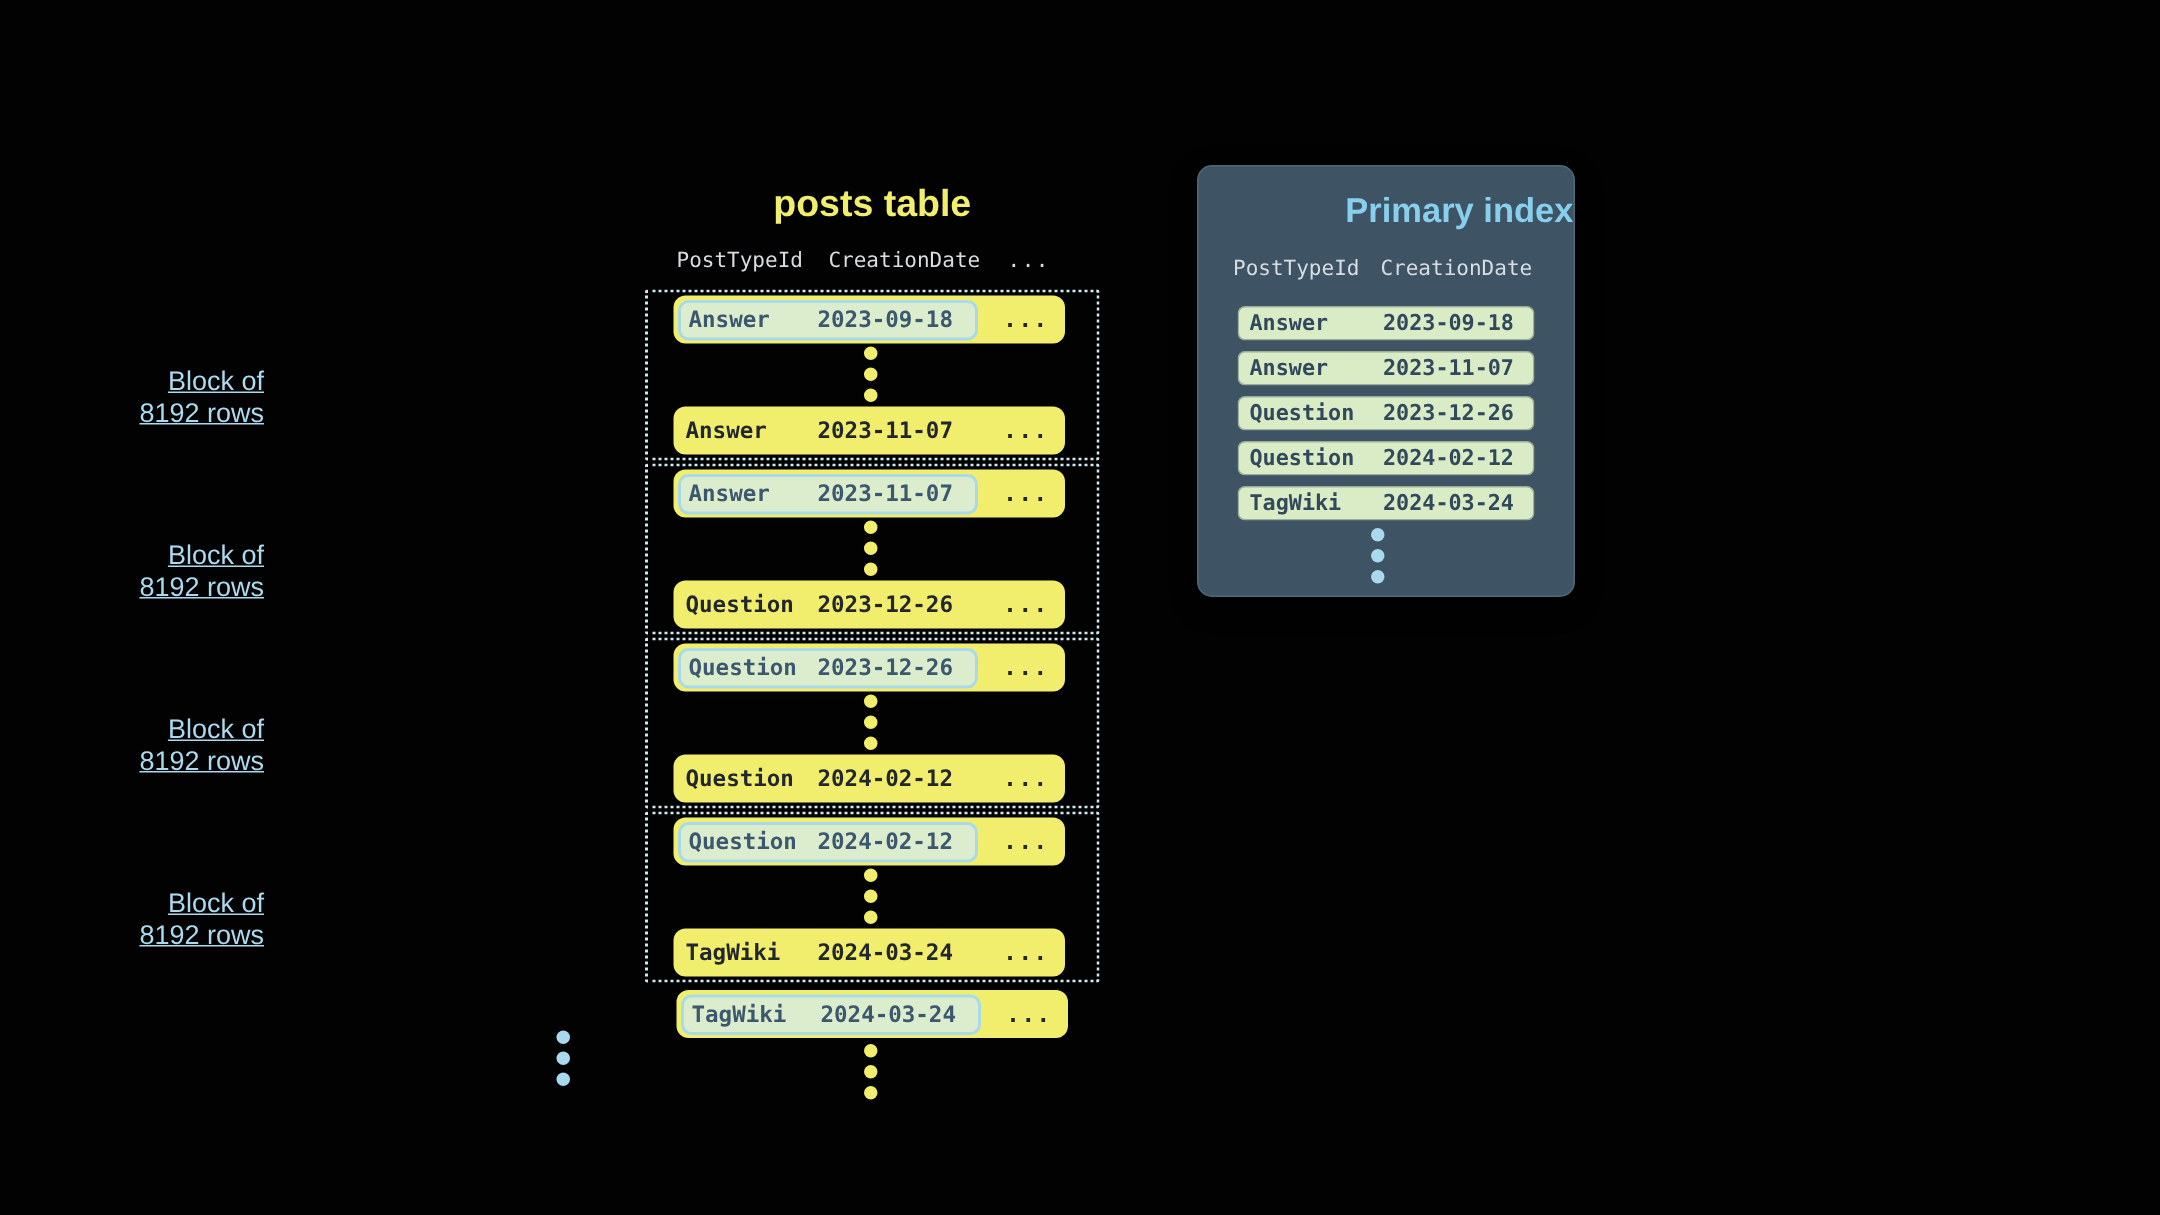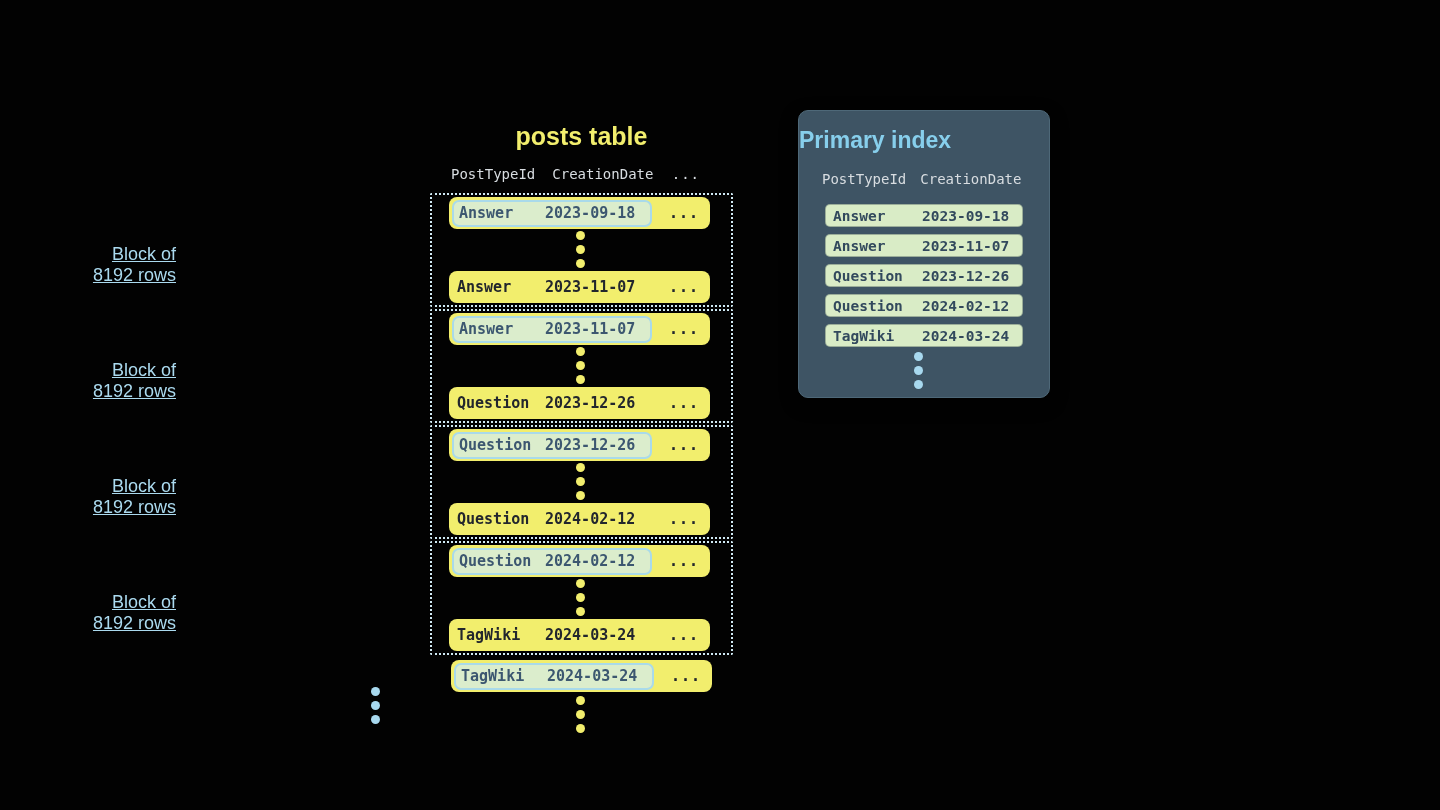--- a/index.html
+++ b/index.html
@@ -44,21 +44,21 @@
   .l1{top:244px}.l2{top:360px}.l3{top:476px}.l4{top:592px}
 
   .row.free{position:absolute;left:451px;top:660px;}
   .bottom-dots{left:576px;top:696px;}
   .left-dots{left:371px;top:687px;}
 
   
   .index-panel{position:absolute;left:798px;top:110px;width:252px;height:288px;box-sizing:border-box;
                background:var(--panel-bg,#3E5464);border:1px solid #4E6878;border-radius:10px;
                box-shadow:0 6px 18px rgba(0,0,0,0.45);}
-  .ip-title{margin:15px 0 0 0;text-align:left;color:var(--panel-title,#87CFEC);
+  .ip-title{margin:15px 0 0 0;text-align:right;color:var(--panel-title,#87CFEC);
             font-size:23px;font-weight:600;line-height:28px;}
   .ip-header{position:absolute;left:23px;top:60px;display:flex;gap:14px;
              font-family:"DejaVu Sans Mono",monospace;font-size:14px;color:var(--header-text,#D8DDE1);}
   .ip-pill{position:absolute;left:26px;width:198px;height:23px;box-sizing:border-box;
            background:var(--index-pill-bg,#D9ECC6);border:1px solid rgba(40,60,70,0.35);border-radius:5px;
            display:flex;align-items:center;padding-left:7px;
            font-family:"DejaVu Sans Mono",monospace;font-weight:700;font-size:14.5px;
            color:var(--index-pill-text,#32495D);}
   .p1{top:93px}.p2{top:123px}.p3{top:153px}.p4{top:183px}.p5{top:213px}
   .ip-pill .type{width:89px;}

